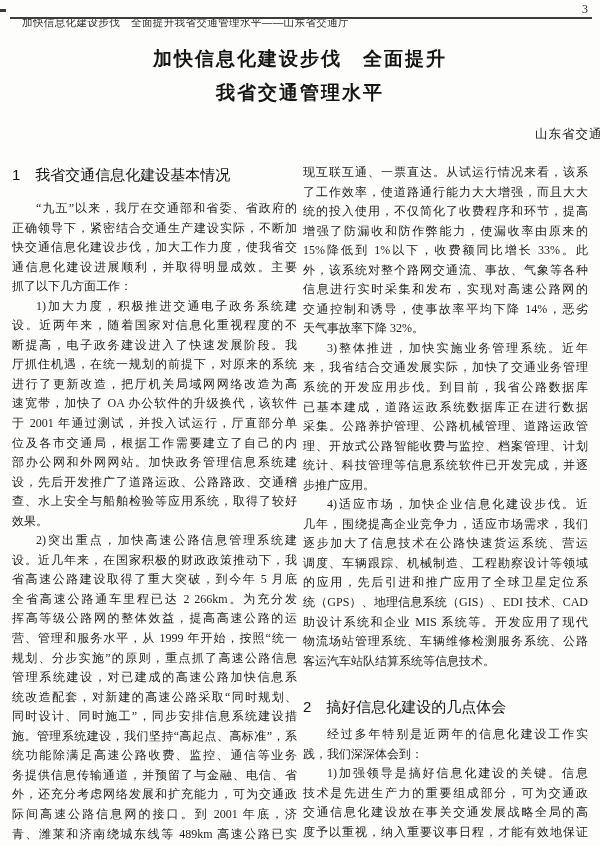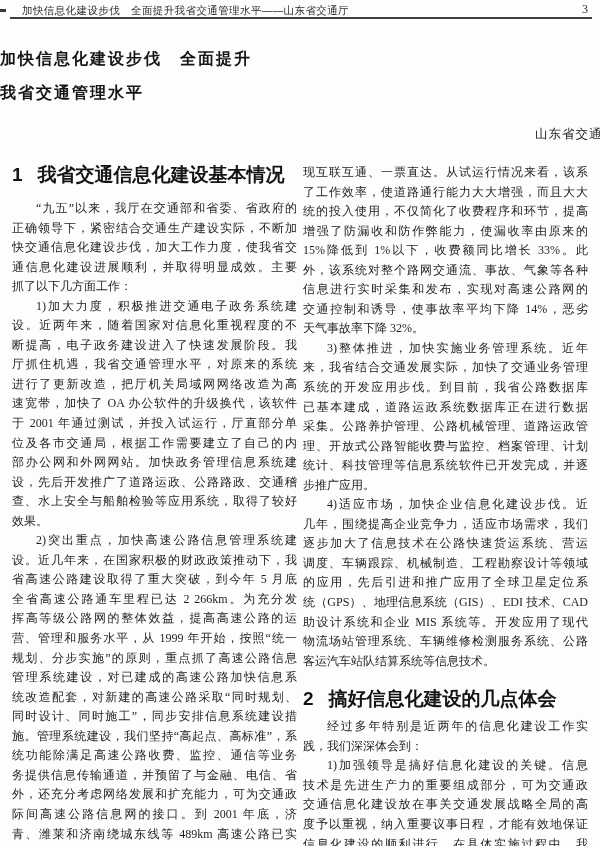--- a/index.html
+++ b/index.html
@@ -1,39 +1,39 @@
 <!DOCTYPE html>
 <html><head>
 <meta charset="utf-8">
 <style>
   html,body{margin:0;padding:0}
   body{background:#ffffff;font-family:"Liberation Serif","DejaVu Serif",serif}
   .page{position:relative;width:600px;height:846px;background:#fdfdfb;color:#1d1d1d;overflow:hidden}
   .artifact-dash{position:absolute;left:0;top:9px;width:6px;height:3px;background:#3a3a3a}
-  .hdr{position:absolute;top:4px;left:22px;font-family:"Liberation Sans","DejaVu Sans",sans-serif;
+  .hdr{position:absolute;top:16px;left:22px;font-family:"Liberation Sans","DejaVu Sans",sans-serif;
        font-size:10.5px;color:#2c2c2c;letter-spacing:.4px;white-space:nowrap}
   .pageno{position:absolute;top:2px;right:12px;font-size:12px;color:#2c2c2c}
   .hdr-rule{position:absolute;top:17px;left:10px;width:582px;height:2px;background:#3d3d3d}
-  .title{position:absolute;top:42px;left:0;width:100%;
+  .title{position:absolute;top:42px;left:0;width:100%;text-align:center;
          font-family:"Liberation Sans","DejaVu Sans",sans-serif;font-weight:bold;
-         font-size:16px;letter-spacing:2px;line-height:34px;color:#151515}
+         font-size:19px;letter-spacing:2px;line-height:34px;color:#151515}
   .author{position:absolute;top:126px;left:16px;width:100%;text-align:right;
           font-family:"Liberation Sans","DejaVu Sans",sans-serif;font-size:12.5px;
           letter-spacing:1px;color:#222}
   .col{position:absolute;top:163px;width:285px}
   .col-left{left:12px}
   .col-right{left:303px}
   .ln{height:19.55px;line-height:19.55px;font-size:12px;color:#1d1d1d;
       text-align:justify;text-align-last:justify;overflow:hidden}
   .ln.ind{padding-left:24px}
   .ln.end{text-align-last:left}
   .sec-h{height:24px;line-height:24px;margin:0 0 12px 0;white-space:nowrap;
-         font-family:"Liberation Sans","DejaVu Sans",sans-serif;font-weight:bold;
-         font-size:19px;color:#141414}
-  .col-right .sec-h{margin:16px 0 6px 0}
+         font-family:"Liberation Sans","DejaVu Sans",sans-serif;font-weight:normal;
+         font-size:15px;color:#141414}
+  .col-right .sec-h{margin:24px 0 6px 0}
   .sec-num{margin-right:15px}
 </style>
 </head>
 <body>
 
 <div class="page">
   <div class="artifact-dash"></div>
   <div class="hdr">加快信息化建设步伐　全面提升我省交通管理水平——山东省交通厅</div>
   <div class="pageno">3</div>
   <div class="hdr-rule"></div>
@@ -48,21 +48,21 @@
   <div class="col col-left">
       <div class="sec-h"><span class="sec-num">1</span><span>我省交通信息化建设基本情况</span></div>
       <div class="ln ind">“九五”以来，我厅在交通部和省委、省政府的</div>
       <div class="ln">正确领导下，紧密结合交通生产建设实际，不断加</div>
       <div class="ln">快交通信息化建设步伐，加大工作力度，使我省交</div>
       <div class="ln">通信息化建设进展顺利，并取得明显成效。主要</div>
       <div class="ln end">抓了以下几方面工作：</div>
       <div class="ln ind">1)加大力度，积极推进交通电子政务系统建</div>
       <div class="ln">设。近两年来，随着国家对信息化重视程度的不</div>
       <div class="ln">断提高，电子政务建设进入了快速发展阶段。我</div>
-      <div class="ln">厅抓住机遇，我省交通管理水平，对原来的系统</div>
+      <div class="ln">厅抓住机遇，在统一规划的前提下，对原来的系统</div>
       <div class="ln">进行了更新改造，把厅机关局域网网络改造为高</div>
       <div class="ln">速宽带，加快了 OA 办公软件的升级换代，该软件</div>
       <div class="ln">于 2001 年通过测试，并投入试运行，厅直部分单</div>
       <div class="ln">位及各市交通局，根据工作需要建立了自己的内</div>
       <div class="ln">部办公网和外网网站。加快政务管理信息系统建</div>
       <div class="ln">设，先后开发推广了道路运政、公路路政、交通稽</div>
       <div class="ln">查、水上安全与船舶检验等应用系统，取得了较好</div>
       <div class="ln end">效果。</div>
       <div class="ln ind">2)突出重点，加快高速公路信息管理系统建</div>
       <div class="ln">设。近几年来，在国家积极的财政政策推动下，我</div>

